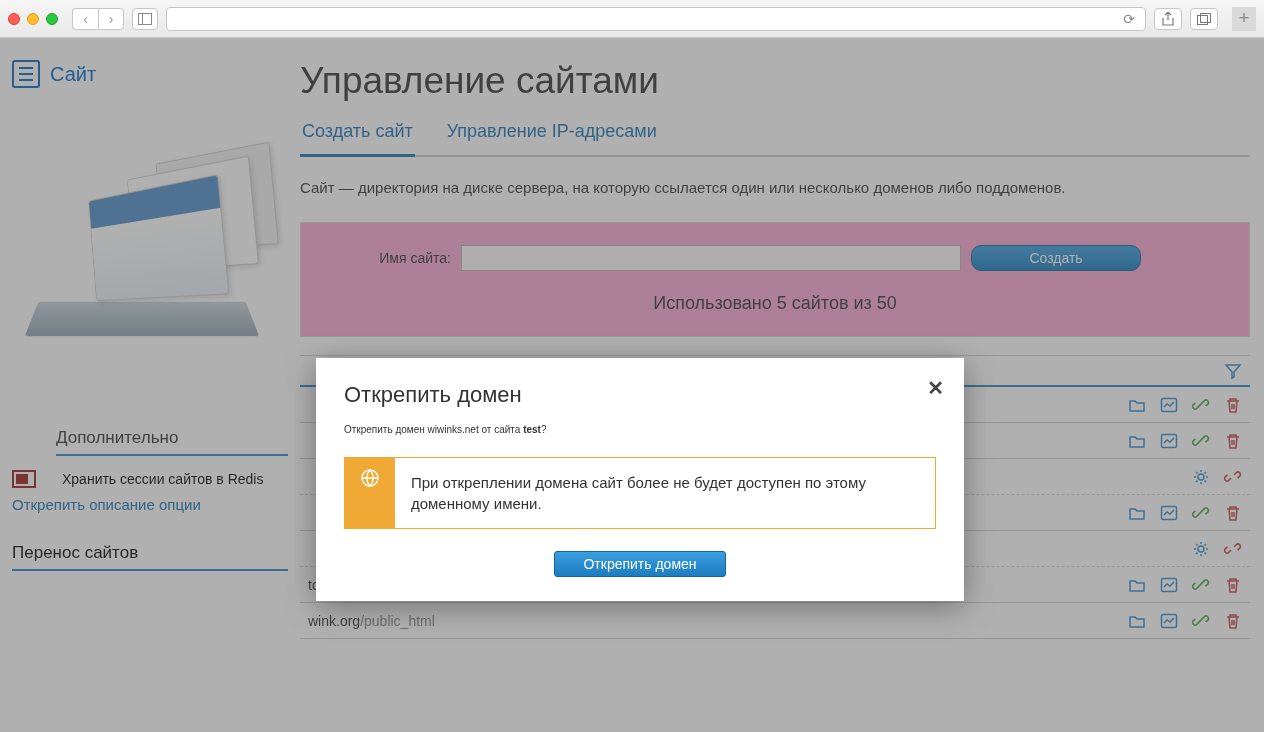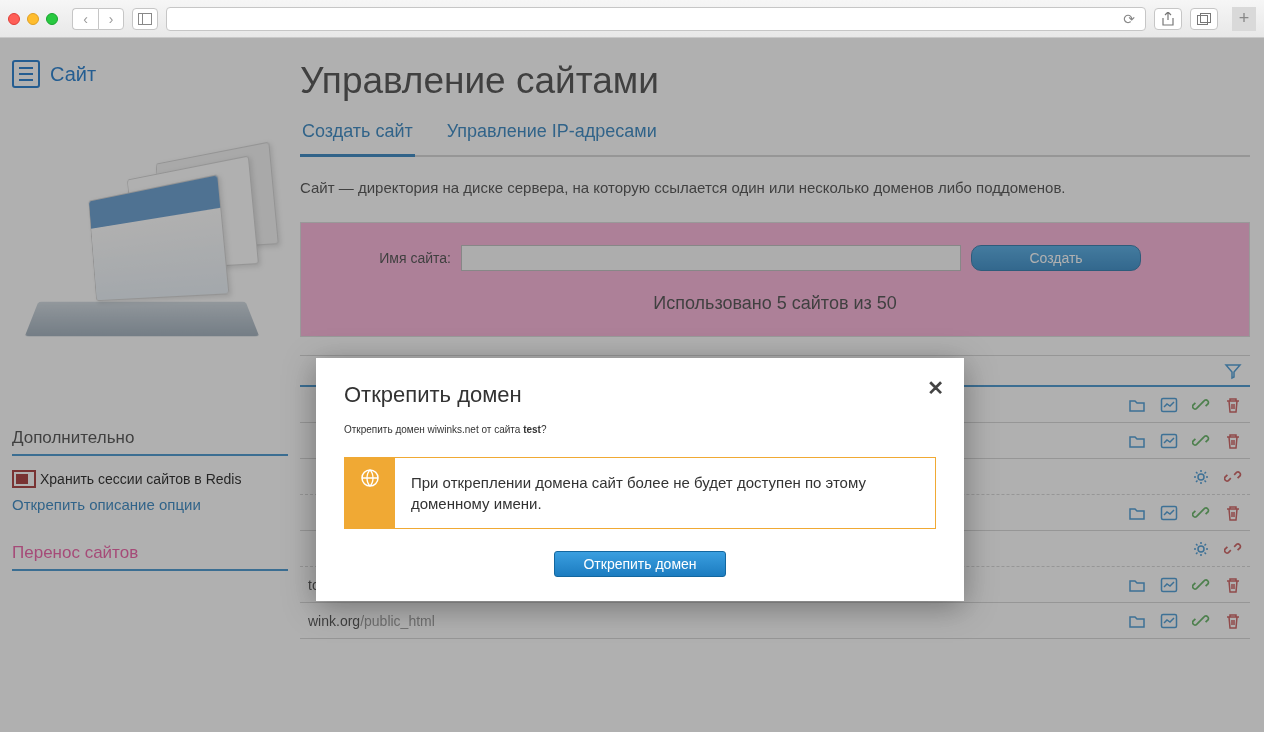--- a/index.html
+++ b/index.html
@@ -23,27 +23,27 @@
 .hamburger{width:28px;height:28px;border:2px solid #0069c7;border-radius:3px;display:flex;flex-direction:column;justify-content:center;gap:4px;padding:0 5px;}
 .hamburger span{height:2px;background:#0069c7;}
 .illustration{margin:50px 0 60px;width:260px;height:230px;position:relative;}
 .tray{position:absolute;bottom:20px;left:20px;width:220px;height:60px;background:linear-gradient(#c9d3db,#92a3b2);transform:perspective(400px) rotateX(55deg);border-radius:4px;}
 .page-card{position:absolute;width:160px;height:110px;background:#fff;border:1px solid #ccc;border-radius:3px;box-shadow:2px 2px 5px rgba(0,0,0,.15);}
 .pg1{left:60px;top:50px;transform:perspective(500px) rotateY(-35deg) rotateZ(-6deg);background:linear-gradient(#fff 30%,#e8f0f7);}
 .pg1::before{content:"";position:absolute;top:0;left:0;right:0;height:30px;background:#4f8ec9;border-radius:3px 3px 0 0;}
 .pg2{left:100px;top:30px;transform:perspective(500px) rotateY(-35deg) rotateZ(-6deg);width:150px;height:100px;}
 .pg3{left:130px;top:15px;transform:perspective(500px) rotateY(-35deg) rotateZ(-6deg);width:140px;height:95px;background:#f2f2f2;}
 
-.side-heading{font-size:17px;color:#333;margin-top:8px;border-bottom:2px solid #2b87c9;padding-bottom:6px;}
-.checkbox-row{display:flex;align-items:center;gap:4px;margin-top:14px;}
+.side-heading{font-size:17px;color:#333;margin-top:8px;border-bottom:2px solid #2b87c9;padding-bottom:6px;margin-left:44px;}
+.checkbox-row{display:flex;align-items:center;gap:26px;margin-top:14px;}
 .chk{width:24px;height:18px;border:2px solid #9b1c1c;position:relative;display:inline-block;}
 .chk::after{content:"";position:absolute;left:2px;top:2px;width:12px;height:10px;background:#9b1c1c;}
 .link{color:#1874b8;font-size:15px;}
 .mt8{margin-top:8px;display:block;}
-.side-heading2{font-size:17px;color:#ec4899;margin-top:30px;border-bottom:2px solid #2b87c9;padding-bottom:6px;}
+.side-heading2{font-size:17px;color:#000000;margin-top:30px;border-bottom:2px solid #2b87c9;padding-bottom:6px;}
 
 .main{flex:1;padding:22px 14px 22px 0;}
 h1{font-size:37px;font-weight:400;color:#333;margin-bottom:17px;}
 .tabs{display:flex;gap:30px;border-bottom:2px solid #d0d0d0;margin-bottom:22px;}
 .tab{color:#1874b8;font-size:18px;padding:2px 2px 12px;margin-bottom:-2px;}
 .tab.active{border-bottom:3px solid #1874b8;}
 .desc{color:#333;font-size:15px;margin-bottom:26px;}
 .form-box{border:1px solid #d5d5d5;background:#f9a8d4;padding:22px 60px 22px 60px;}
 .form-row{display:flex;align-items:center;gap:10px;}
 .form-row label{width:90px;text-align:right;color:#333;}

